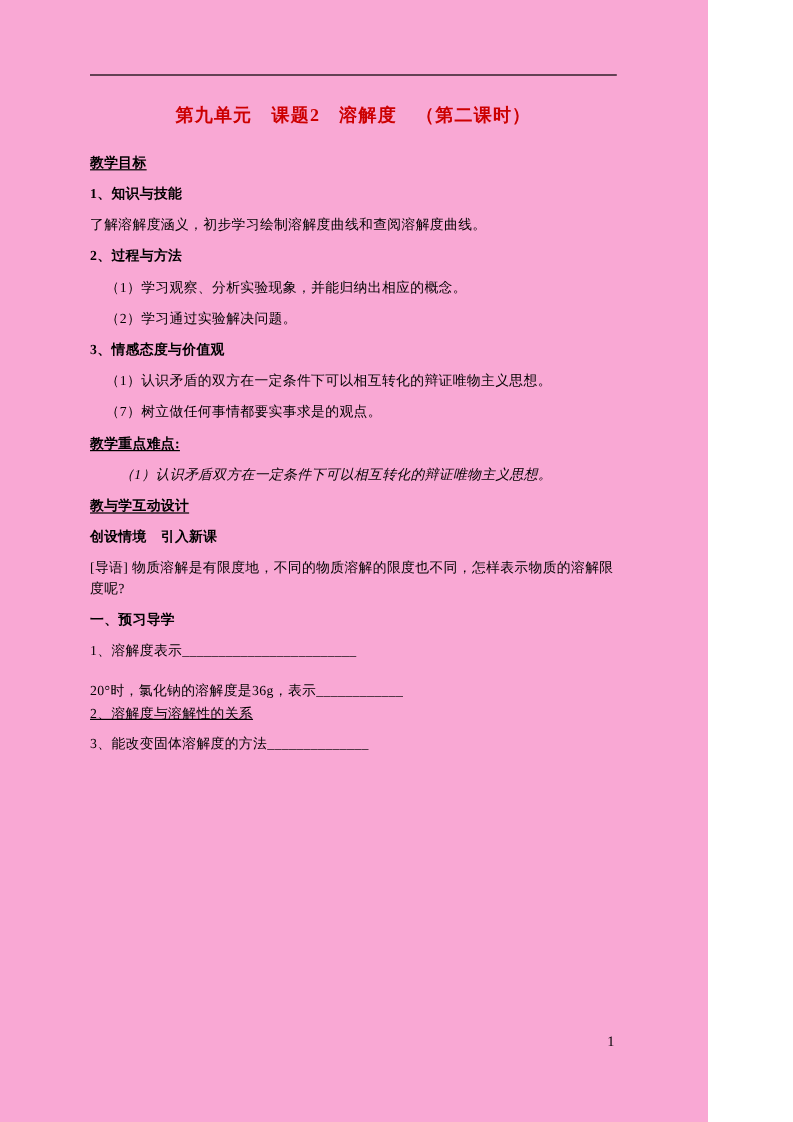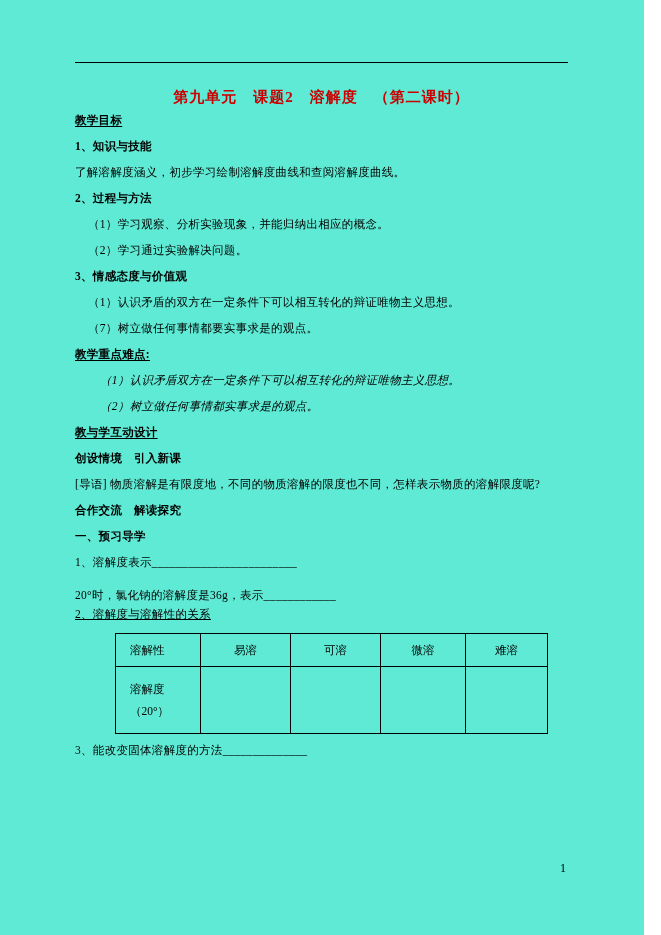--- a/index.html
+++ b/index.html
@@ -4,22 +4,22 @@
 <style>
   * { box-sizing: border-box; }
   html, body { margin: 0; padding: 0; }
   body {
     width: 661px; height: 935px;
     background: #ffffff;
     font-family: "Liberation Serif", serif;
   }
   .page {
     position: relative;
-    width: 644px; height: 935px;
-    background: #5eead4;
+    width: 590px; height: 935px;
+    background: #f9a8d4;
     color: #000000;
     padding: 0 76px 0 75px;
     overflow: hidden;
   }
   .rule {
     position: absolute;
     left: 75px; right: 76px; top: 62px;
     height: 1px;
     background: #000000;
   }
@@ -32,21 +32,21 @@
     letter-spacing: 1px;
     white-space: pre-wrap;
   }
   .ln {
     margin: 9px 0 0 0;
     font-size: 11.5px;
     line-height: 17px;
     white-space: pre-wrap;
     letter-spacing: 0.3px;
   }
-  .first { margin-top: 5px; }
+  .first { margin-top: 21px; }
   .b { font-weight: bold; }
   .u { text-decoration: underline; text-underline-offset: 2px; }
   .ind1 { padding-left: 13px; }
   .ind2 { padding-left: 25px; font-style: italic; }
   .gap-a { margin-top: 16px; }
   .gap-b { margin-top: 2px; text-decoration: underline; }
   .gap-c { margin-top: 8px; }
   .gap-d { margin-top: 15px; }
   .gap-e { margin-top: 22px; }
   table.sol {
@@ -92,46 +92,26 @@
   <p class="ln b">1、知识与技能</p>
   <p class="ln">了解溶解度涵义，初步学习绘制溶解度曲线和查阅溶解度曲线。</p>
   <p class="ln b">2、过程与方法</p>
   <p class="ln ind1">（1）学习观察、分析实验现象，并能归纳出相应的概念。</p>
   <p class="ln ind1">（2）学习通过实验解决问题。</p>
   <p class="ln b">3、情感态度与价值观</p>
   <p class="ln ind1">（1）认识矛盾的双方在一定条件下可以相互转化的辩证唯物主义思想。</p>
   <p class="ln ind1">（7）树立做任何事情都要实事求是的观点。</p>
   <p class="ln b u">教学重点难点:</p>
   <p class="ln ind2">（1）认识矛盾双方在一定条件下可以相互转化的辩证唯物主义思想。</p>
-  <p class="ln ind2">（2）树立做任何事情都实事求是的观点。</p>
   <p class="ln b u">教与学互动设计</p>
   <p class="ln b">创设情境　引入新课</p>
   <p class="ln">[导语] 物质溶解是有限度地，不同的物质溶解的限度也不同，怎样表示物质的溶解限度呢?</p>
-  <p class="ln b">合作交流　解读探究</p>
   <p class="ln b">一、预习导学</p>
   <p class="ln">1、溶解度表示________________________</p>
   <p class="ln gap-a">20°时，氯化钠的溶解度是36g，表示____________</p>
   <p class="ln gap-b">2、溶解度与溶解性的关系</p>
 
-  <table class="sol">
-    <tbody>
-        <tr class="hdr">
-      <td class="c1 lbl">溶解性</td>
-      <td class="c2">易溶</td>
-      <td class="c3">可溶</td>
-      <td class="c4">微溶</td>
-      <td class="c5">难溶</td>
-    </tr>
-    <tr class="dat">
-      <td class="c1 lbl">溶解度（20°）</td>
-      <td class="c2"></td>
-      <td class="c3"></td>
-      <td class="c4"></td>
-      <td class="c5"></td>
-    </tr>
-  </tbody>
-    </table>
 
   <p class="ln gap-c">3、能改变固体溶解度的方法______________</p>
 
   <div class="page-number">1</div>
 
 </div>
 
 </body></html>

